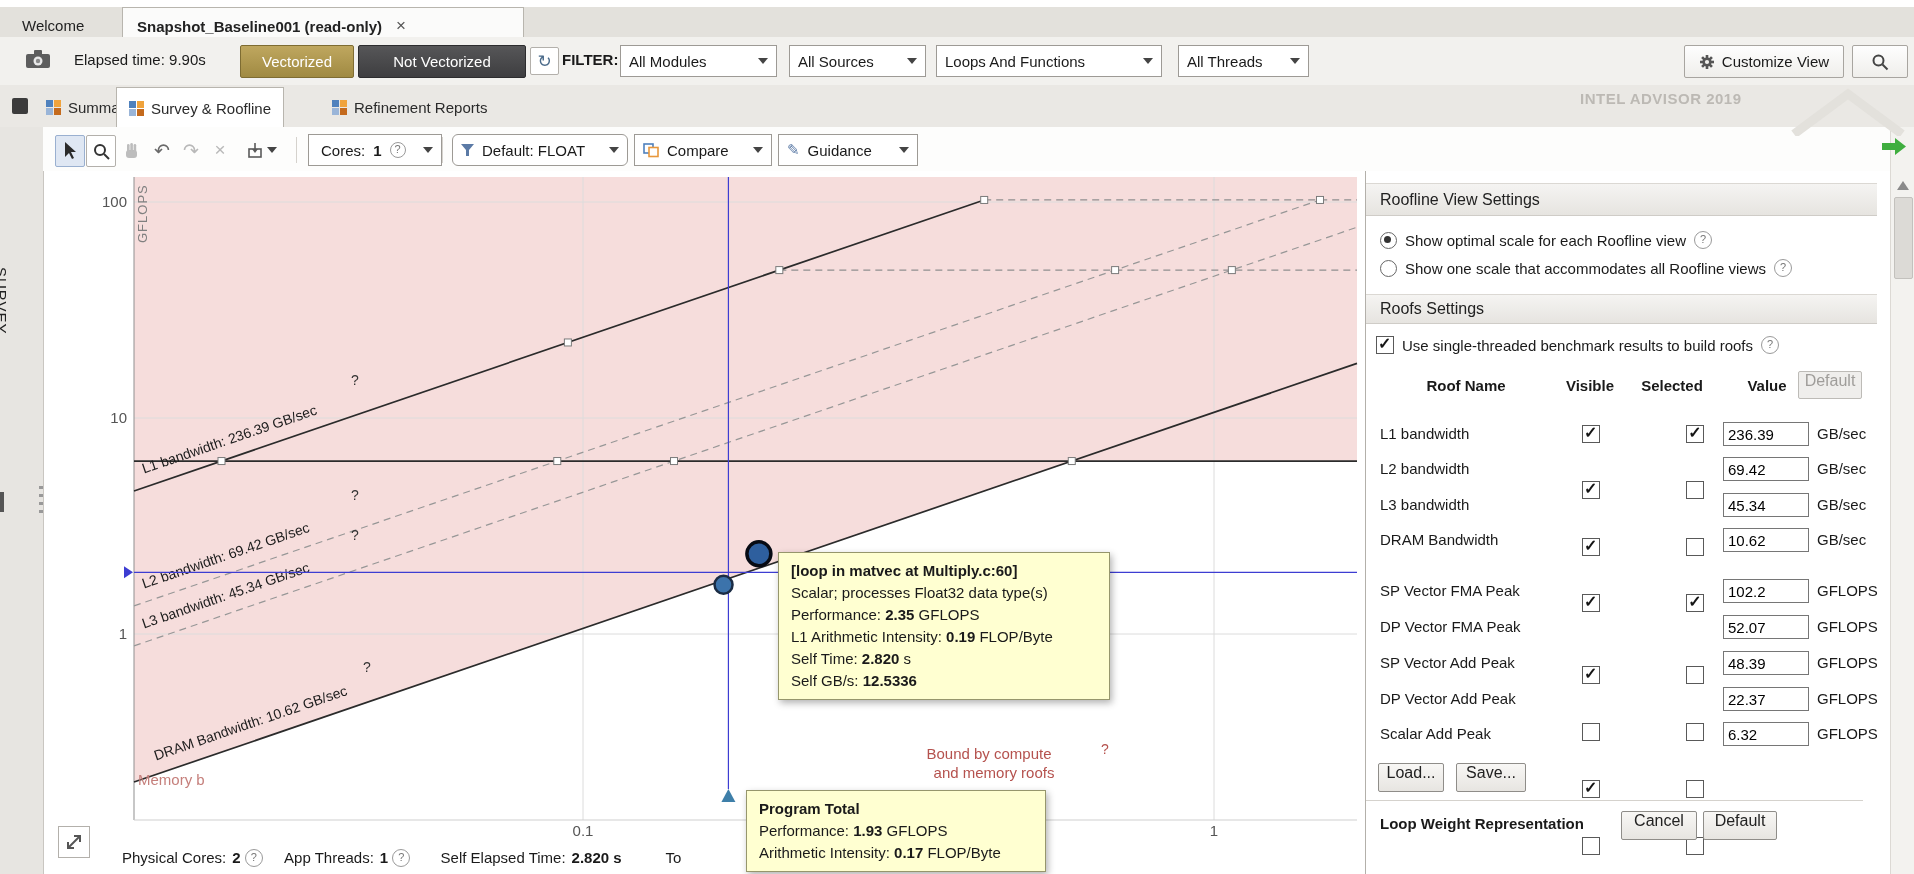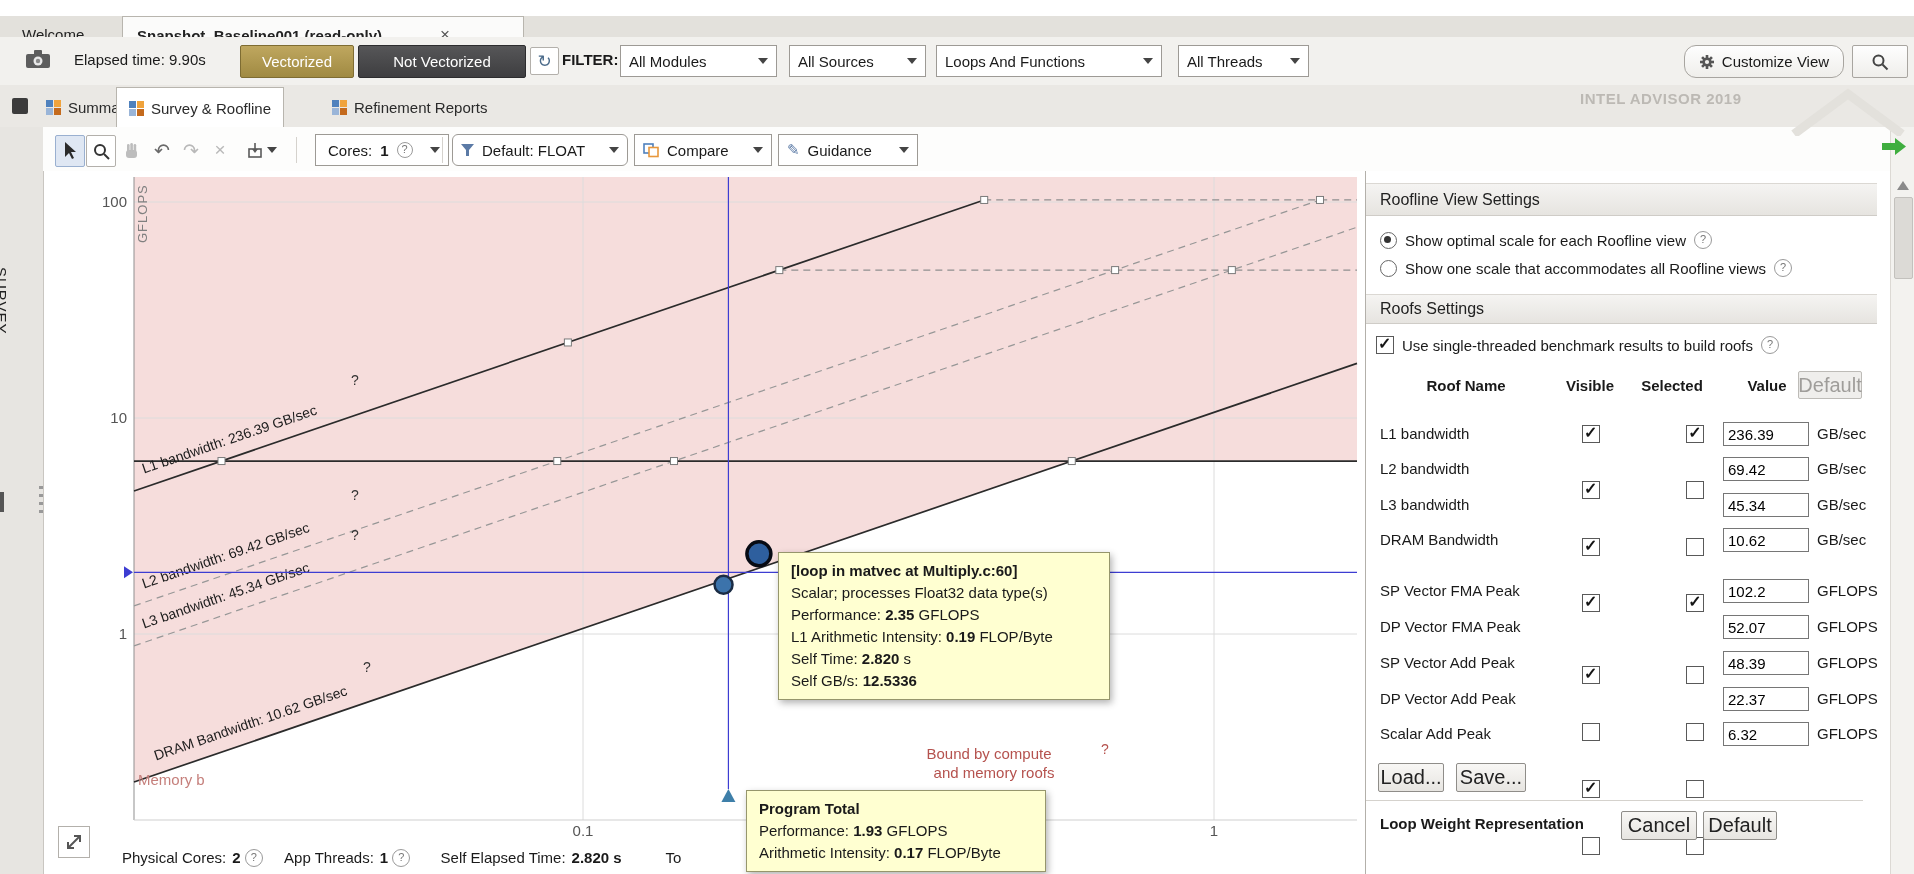--- a/index.html
+++ b/index.html
@@ -1,22 +1,22 @@
 <!DOCTYPE html>
 <html><head>
 <meta charset="utf-8">
 <style>
   html,body{margin:0;padding:0;}
   body{width:1914px;height:874px;position:relative;overflow:hidden;background:#fff;
        font-family:"Liberation Sans",sans-serif;font-size:15px;color:#1a1a1a;}
   .abs{position:absolute;}
   
-  .r1{left:0;top:16px;width:1914px;height:37px;background:#e3e1dc;border-bottom:1px solid #c8c5c0;}
+  .r1{left:0;top:7px;width:1914px;height:37px;background:#e3e1dc;border-bottom:1px solid #c8c5c0;}
   .doctab{position:absolute;top:0;height:36px;display:flex;align-items:center;padding:0 14px;color:#222;}
-  .doctab.active{background:#fbfbfa;border:1px solid #b8b5ae;border-bottom:none;font-weight:bold;gap:44px;}
+  .doctab.active{background:#fbfbfa;border:1px solid #b8b5ae;border-bottom:none;font-weight:bold;}
   .dt-close{margin-left:14px;color:#555;font-weight:normal;font-size:17px;}
   
   .r2{left:0;top:37px;width:1914px;height:48px;background:#f2f1ee;border-bottom:1px solid #d7d4cf;}
   .tbtn{position:absolute;border:1px solid #a8a5a0;background:linear-gradient(#fefefe,#efeeeb);
         border-radius:2px;display:flex;align-items:center;justify-content:center;gap:7px;}
   .tg{position:absolute;display:flex;align-items:center;justify-content:center;color:#fff;border-radius:2px;}
   .tg1{background:linear-gradient(#bfa75f,#a08a42);border:1px solid #7e6c32;}
   .tg2{background:linear-gradient(#565658,#3e3e40);border:1px solid #2c2c2e;}
   .dd{position:absolute;border:1px solid #9d9a95;background:#fff;display:flex;align-items:center;
       padding:0 8px;gap:8px;}
@@ -51,22 +51,22 @@
   .tooltip .tt-title{font-weight:bold;}
   
   .panel{left:1365px;top:171px;width:525px;height:703px;background:#fff;border-left:1px solid #b3b0aa;}
   .sect{position:absolute;background:linear-gradient(#f5f4f2,#e6e4e0);border-top:1px solid #dbd8d3;
         border-bottom:1px solid #cfccc7;display:flex;align-items:center;padding-left:14px;font-size:16px;color:#222;}
   .frow{position:absolute;display:flex;align-items:center;gap:8px;white-space:nowrap;}
   .radio{width:15px;height:15px;border:1px solid #666;border-radius:50%;background:#fff;position:relative;flex:0 0 auto;}
   .radio[data-on="true"]::after{content:"";position:absolute;left:3px;top:3px;width:7px;height:7px;border-radius:50%;background:#333;}
   .cb{width:16px;height:16px;border:1px solid #595959;background:#fff;display:inline-block;position:relative;flex:0 0 auto;}
   .cb[data-checked="true"]::after{content:"✓";position:absolute;left:1px;top:-3px;font-size:16px;font-weight:bold;color:#151515;}
-  .pbtn{position:absolute;border:1px solid #8f8d89;background:linear-gradient(#f8f7f5,#e7e5e1);font-size:20px;
-        display:flex;align-items:center;justify-content:center;border-radius:2px;color:#222;}
+  .pbtn{position:absolute;border:1px solid #8f8d89;background:linear-gradient(#f8f7f5,#e7e5e1);font-size:16px;
+        display:flex;align-items:flex-start;justify-content:center;border-radius:2px;color:#222;}
   .pbtn.disabled{color:#9f9d9a;border-color:#bdbbb7;background:#efeeec;}
   .vinput{position:absolute;border:1px solid #767676;height:22px;font-size:15px;padding:0 4px;width:76px;
           font-family:"Liberation Sans",sans-serif;}
   .hdr{position:absolute;font-weight:bold;}
   .prow-name{position:absolute;left:14px;}
   
   .sbar{left:1890px;top:127px;width:24px;height:747px;background:#f3f2ef;border-left:1px solid #dcd9d4;}
   .sb-up{position:absolute;left:6px;top:48px;width:0;height:0;border:6px solid transparent;border-bottom:9px solid #8a8a8a;}
   .sb-thumb{position:absolute;left:3px;top:70px;width:17px;height:80px;background:#dcdad6;border:1px solid #c3c1bd;border-radius:2px;}
   b{font-weight:bold;}
@@ -115,21 +115,21 @@
       <span class="arr"></span>
   </div>
   <div class="dd" style="left:936px;top:8px;width:208px;height:30px;">
     <span>Loops And Functions</span>
       <span class="arr"></span>
   </div>
   <div class="dd" style="left:1178px;top:8px;width:113px;height:30px;">
     <span>All Threads</span>
       <span class="arr"></span>
   </div>
-  <div class="tbtn" style="left:1684px;top:8px;width:158px;height:31px;border-radius:12px;">
+  <div class="tbtn" style="left:1684px;top:8px;width:158px;height:31px;">
     <svg width="16" height="16">
       <g fill="#555">
           <rect x="6.7" y="1" width="2.6" height="14"></rect>
           <rect x="1" y="6.7" width="14" height="2.6"></rect>
       <g transform="rotate(45 8 8)">
             <rect x="6.7" y="1" width="2.6" height="14"></rect>
             <rect x="1" y="6.7" width="14" height="2.6"></rect>
           </g>
         </g>
       <circle cx="8" cy="8" r="4.6" fill="#555"></circle>
@@ -217,21 +217,21 @@
   </div>
   <div class="itool" style="left:199px;width:40px;gap:4px;">
     <svg width="16" height="16">
       <rect x="2" y="7" width="12" height="8" fill="none" stroke="#5a5a5a" stroke-width="1.6"></rect>
       <line x1="8" y1="1" x2="8" y2="7" stroke="#5a5a5a" stroke-width="1.6"></line>
       <polygon points="5,7 11,7 8,11" fill="#5a5a5a"></polygon>
     </svg>
     <span class="arr" style="margin:5px 0 0 0;"></span>
   </div>
   <div class="sep" style="left:253px;"></div>
-  <div class="dd" style="left:272px;top:7px;width:112px;height:30px;padding-left:12px;">
+  <div class="dd" style="left:265px;top:7px;width:112px;height:30px;padding-left:12px;">
     <span>Cores:</span>
     <b>1</b>
     <span class="qm" style="width:14px;height:14px;line-height:13px;">?</span>
     <span class="arr"></span>
   </div>
   <div class="sep" style="left:399px;"></div>
   <div class="dd" style="left:409px;top:7px;width:158px;height:30px;border-radius:6px;">
     <svg width="13" height="13">
       <polygon points="0,0 13,0 8,6 8,12 5,12 5,6" fill="#5b7aa6"></polygon>
     </svg>

